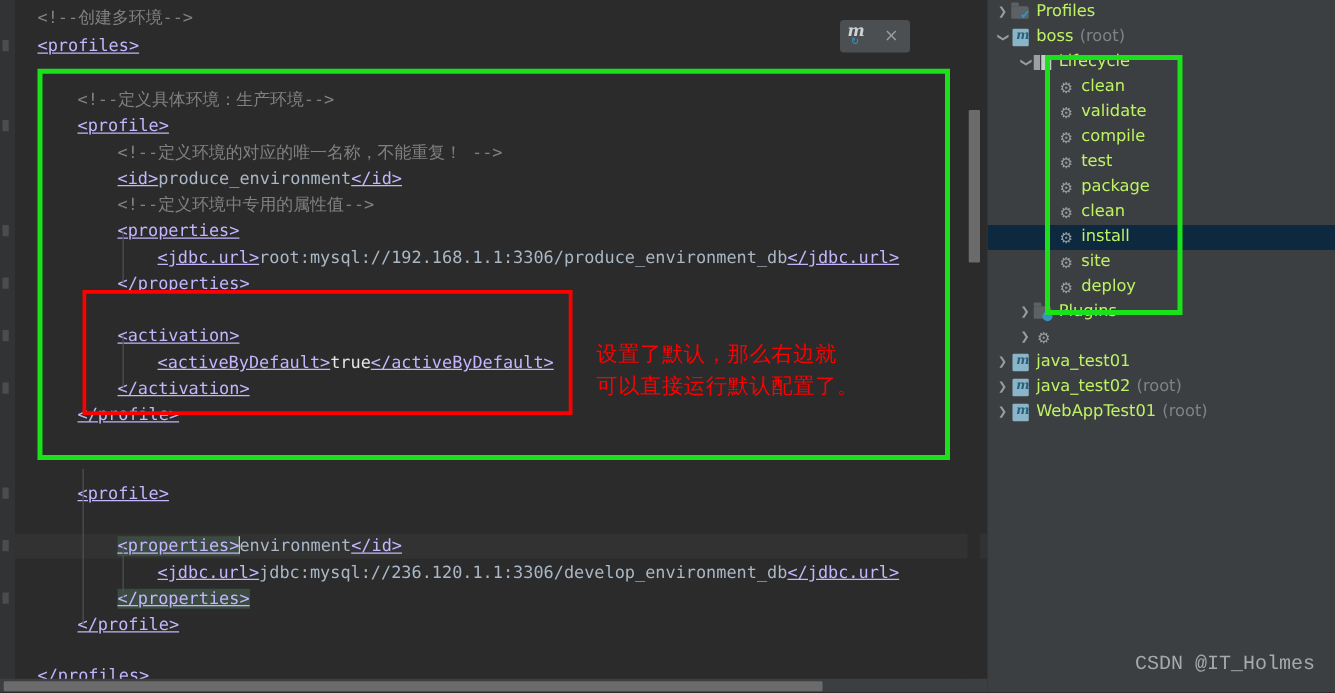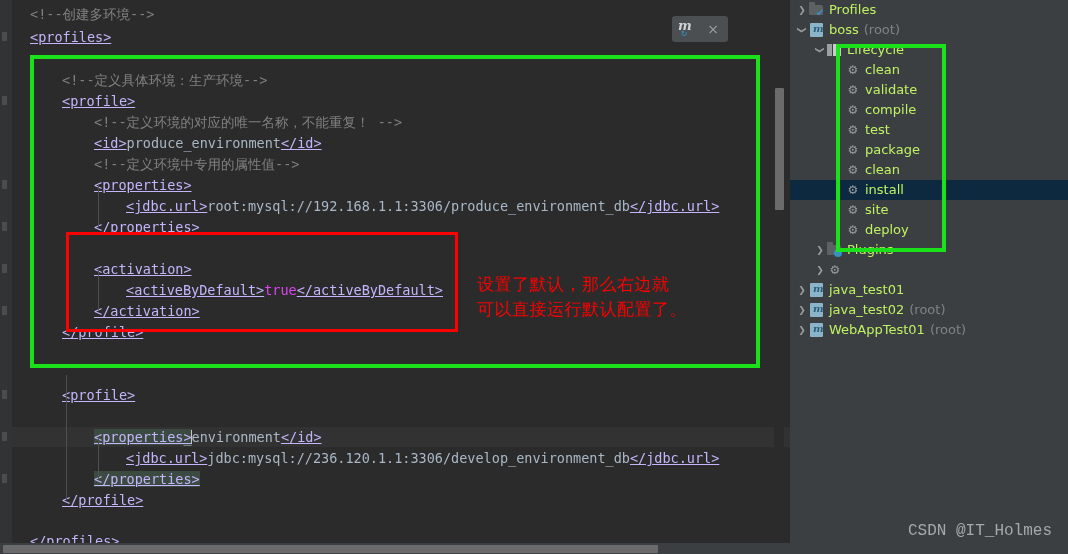--- a/index.html
+++ b/index.html
@@ -52,21 +52,21 @@
     height: 20px;
     line-height: 20px;
     font-size: 13.5px;
     white-space: pre;
     font-family: "DejaVu Sans Mono", "Liberation Mono", monospace;
     color: #a9b7c6;
   }
   .tag      { color: #c4b5fd; text-decoration: underline; }
   .cmt      { color: #808080; }
   .txt      { color: #a9b7c6; }
-  .val      { color: #d946ef; text-align: center; }
+  .val      { color: #e5e5e5; text-align: center; }
   .hl       { background: #3c4b41; }
 
   .caret {
     display: inline-block;
     width: 1px; height: 14px;
     background: #c8c8c8;
     vertical-align: -2px;
     margin-left: -1px;
   }
 

